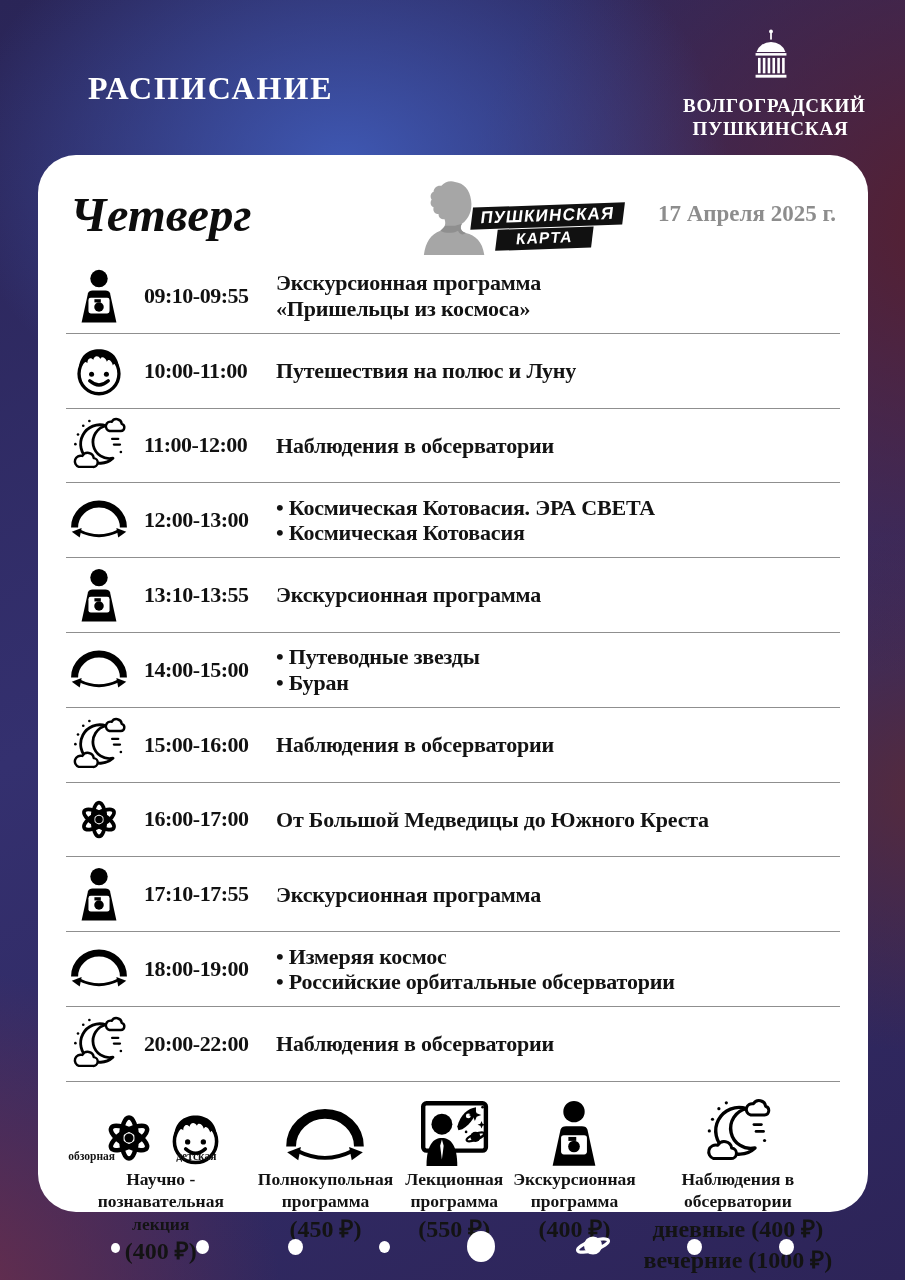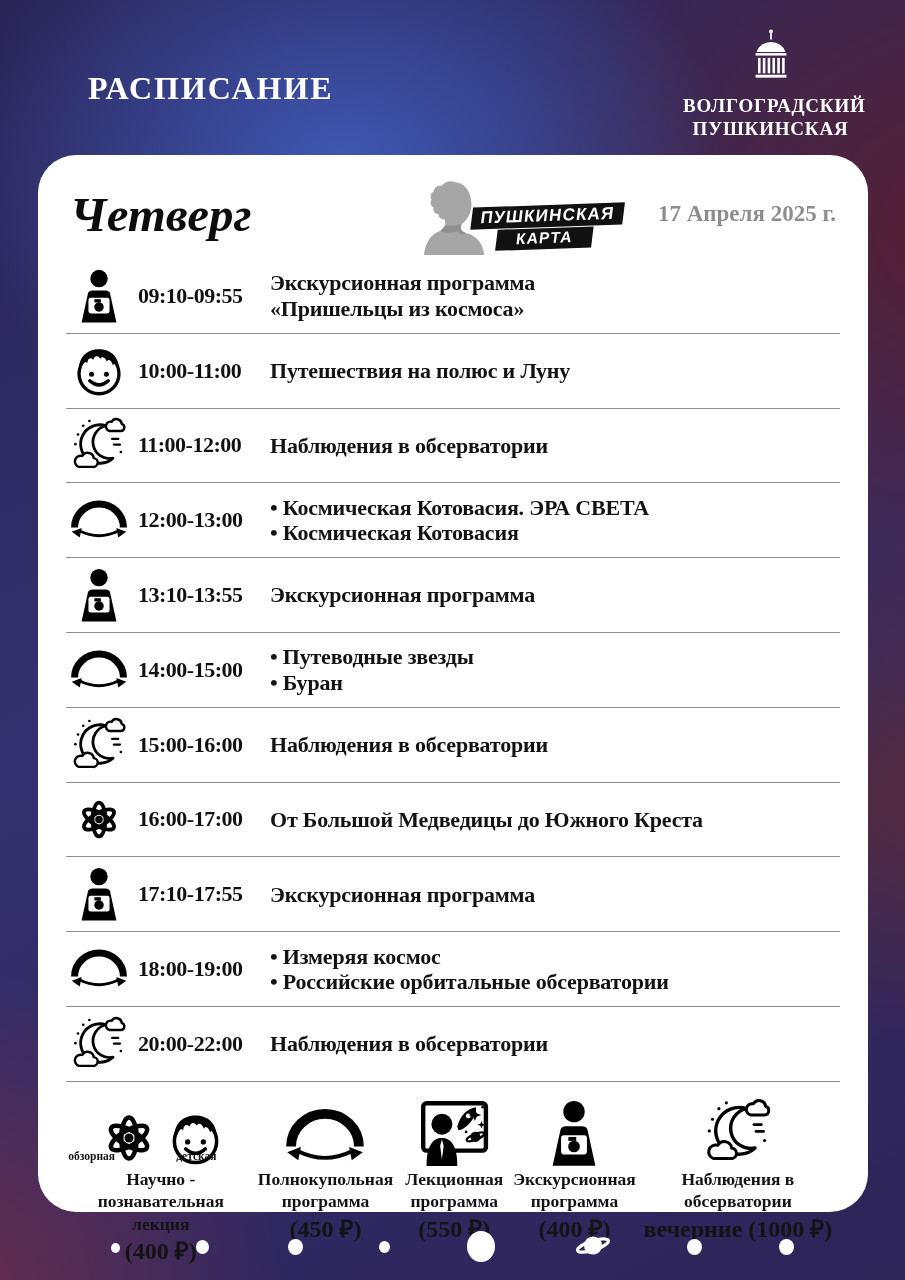--- a/index.html
+++ b/index.html
@@ -34,21 +34,21 @@
   .pushkin-badge{position:absolute;left:56px;top:26px;transform:rotate(-2deg);
      font-family:"Liberation Sans",sans-serif;font-weight:700;color:#fff;}
   .pb-row{background:#111;display:inline-block;transform:skewX(-9deg);
      padding:2px 9px 3px 9px;letter-spacing:1.2px;font-size:17px;line-height:1;}
   .pb-row2{display:block;margin-left:24px;margin-top:1px;width:78px;text-align:center;font-size:15.5px;}
   
   .rows{margin-top:6px;}
   .row{display:flex;align-items:center;height:74.8px;box-sizing:border-box;
        border-bottom:1.6px solid #8f8f8f;}
   .cell-icon{width:66px;display:flex;justify-content:center;align-items:center;flex:none;}
-  .cell-time{width:120px;margin-left:6px;font-size:22px;font-weight:700;
+  .cell-time{width:120px;margin-left:12px;font-size:22px;font-weight:700;
        letter-spacing:-.5px;flex:none;color:#111;}
   .cell-title{margin-left:12px;font-size:22px;font-weight:700;line-height:1.16;
        letter-spacing:-.2px;color:#131313;}
   
   .legend{display:flex;justify-content:space-between;padding:12px 0 0 0;}
   .lg-col{display:flex;flex-direction:column;align-items:center;text-align:center;}
   .lg-icons{height:72px;display:flex;align-items:flex-end;justify-content:center;position:relative;}
   .lg-text{margin-top:2px;font-weight:700;font-size:17.5px;line-height:1.28;}
   .lg-price{font-size:24px;margin-top:1px;}
   .lg-sub{position:absolute;bottom:4px;font-size:11.5px;font-weight:700;margin-left:12px;}
@@ -399,20 +399,21 @@
     </div>
 
     <div class="lg-col c5">
       <div class="lg-icons">
         <svg width="70" height="68">
             <use href="#sym-observatory"></use>
           </svg>
       </div>
       <div class="lg-text">
         <div>Наблюдения в обсерватории</div>
+        <div class="lg-price">дневные (400 ₽)</div>
         <div class="lg-price">вечерние (1000 ₽)</div>
       </div>
     </div>
 
   </div>
 </div>
 
 <div class="dot d1"></div>
 <div class="dot d2"></div>
 <div class="dot d3"></div>

